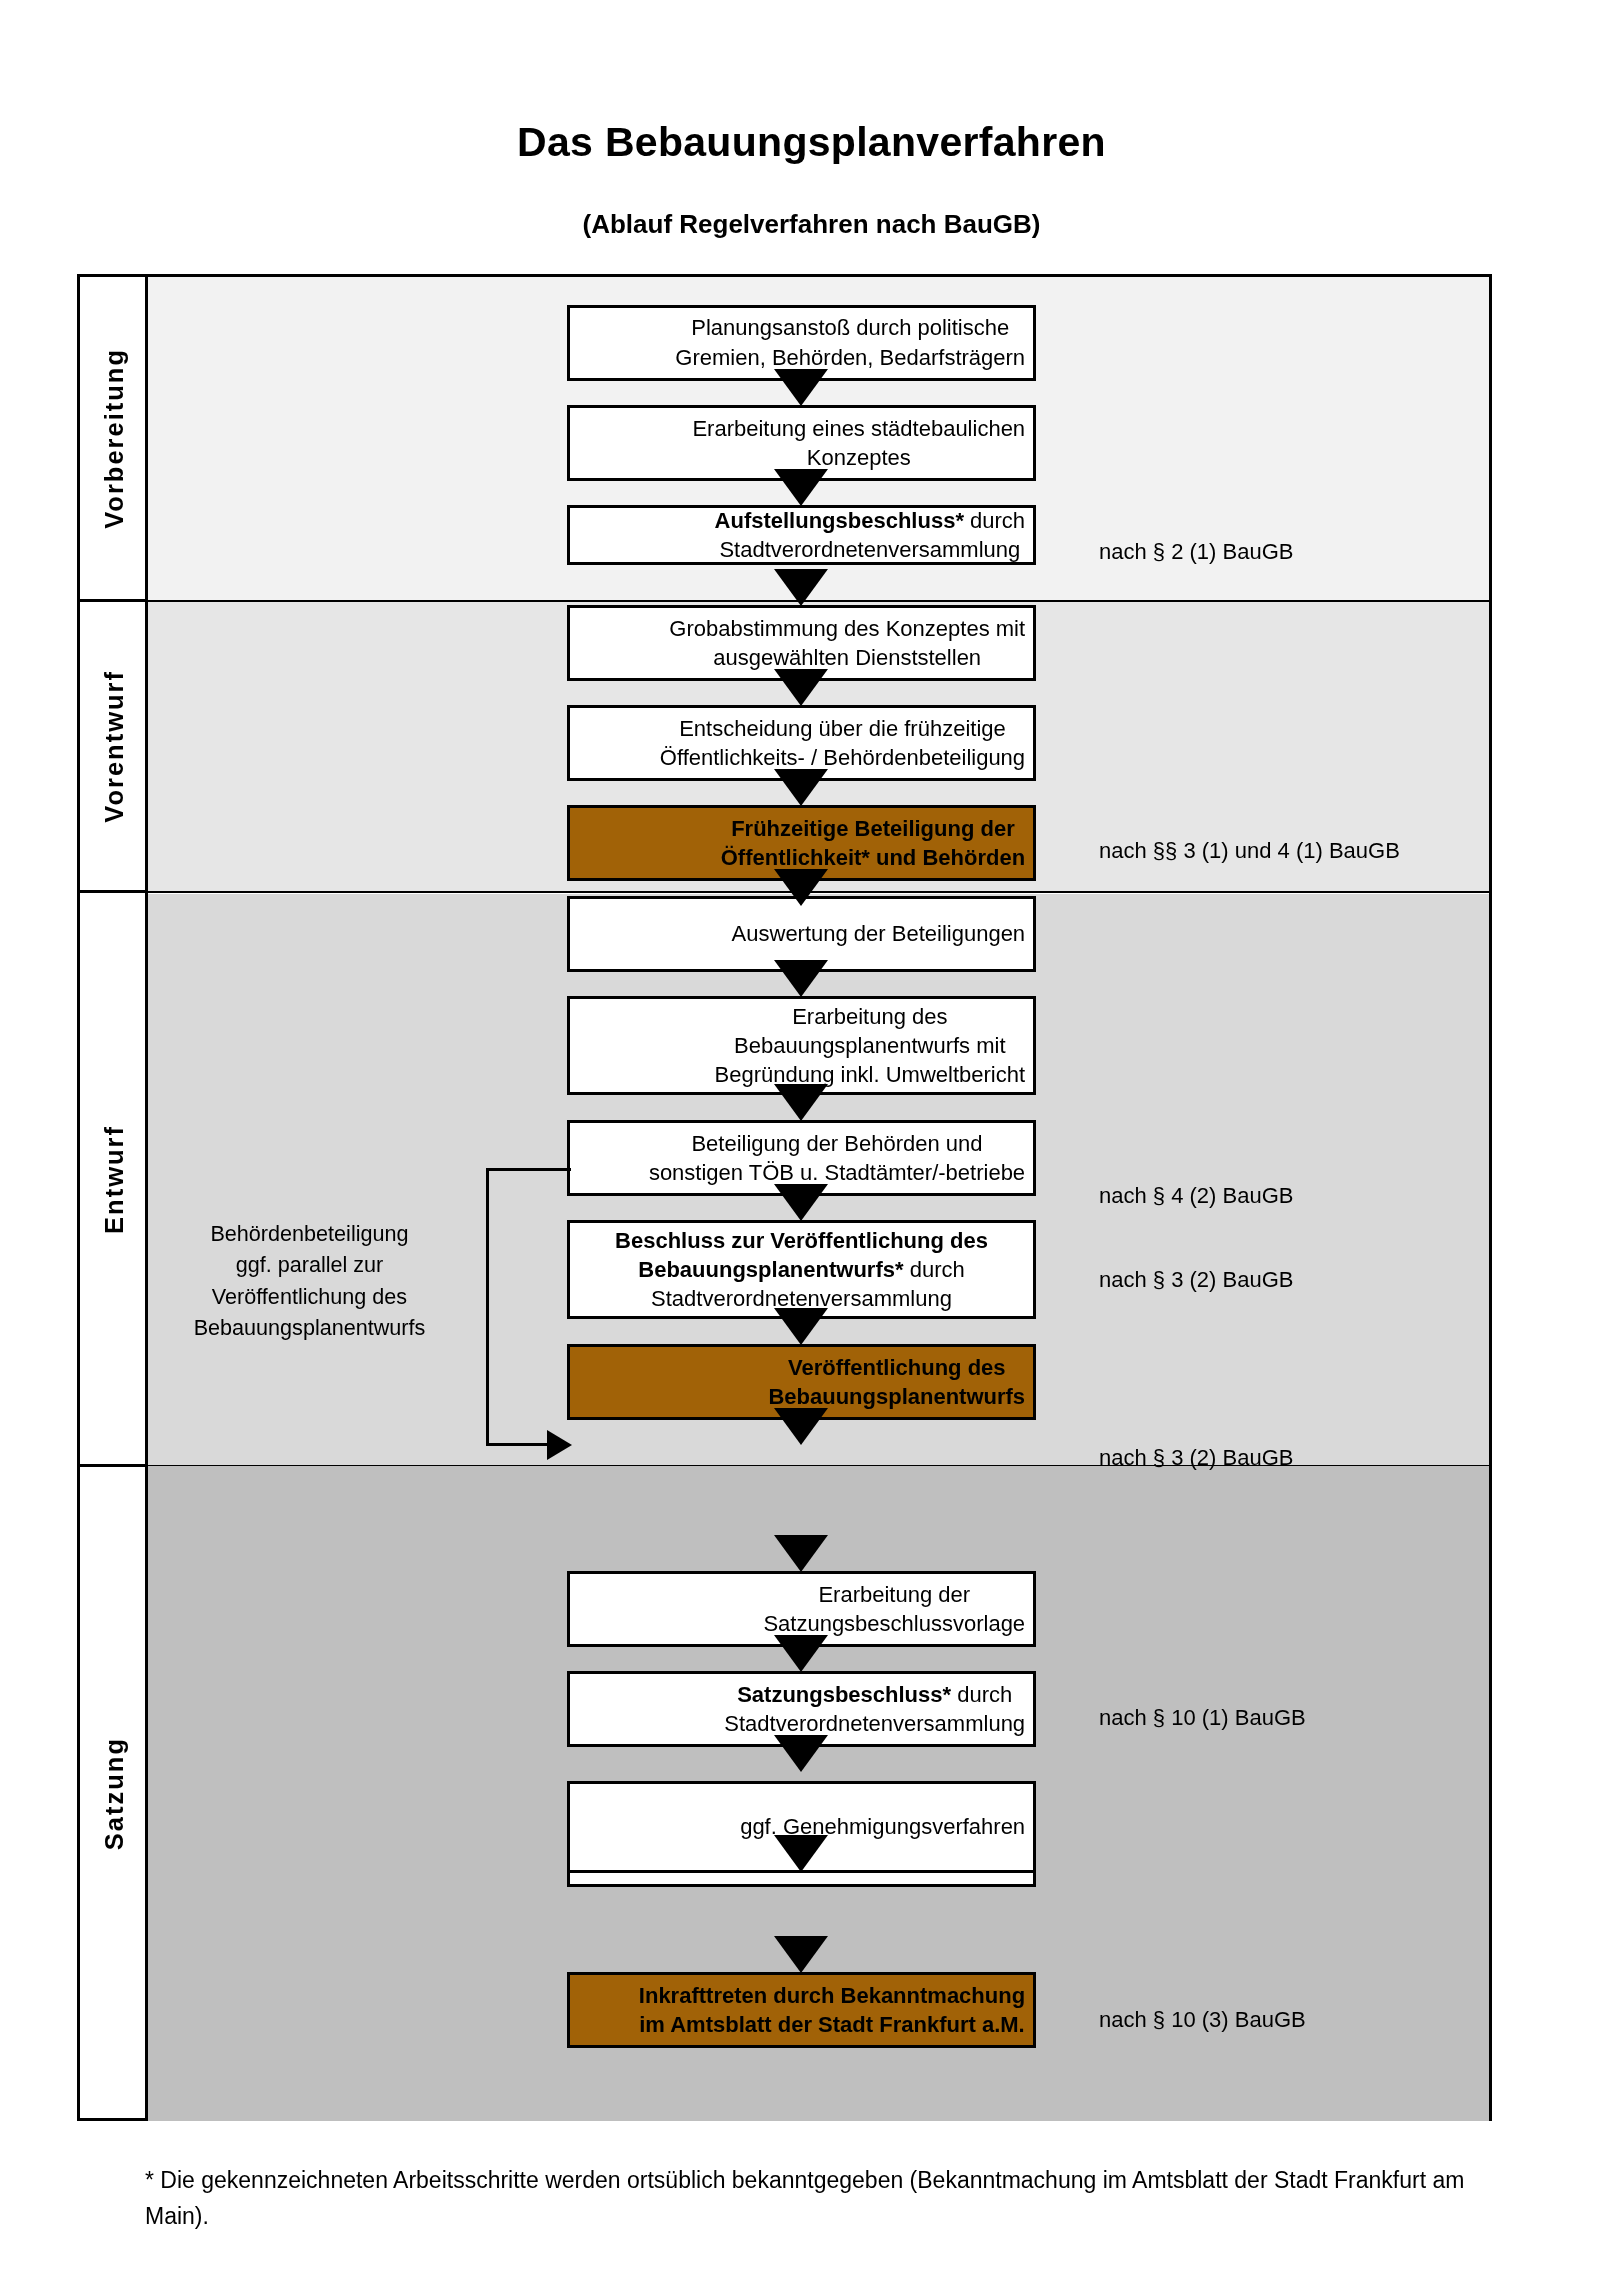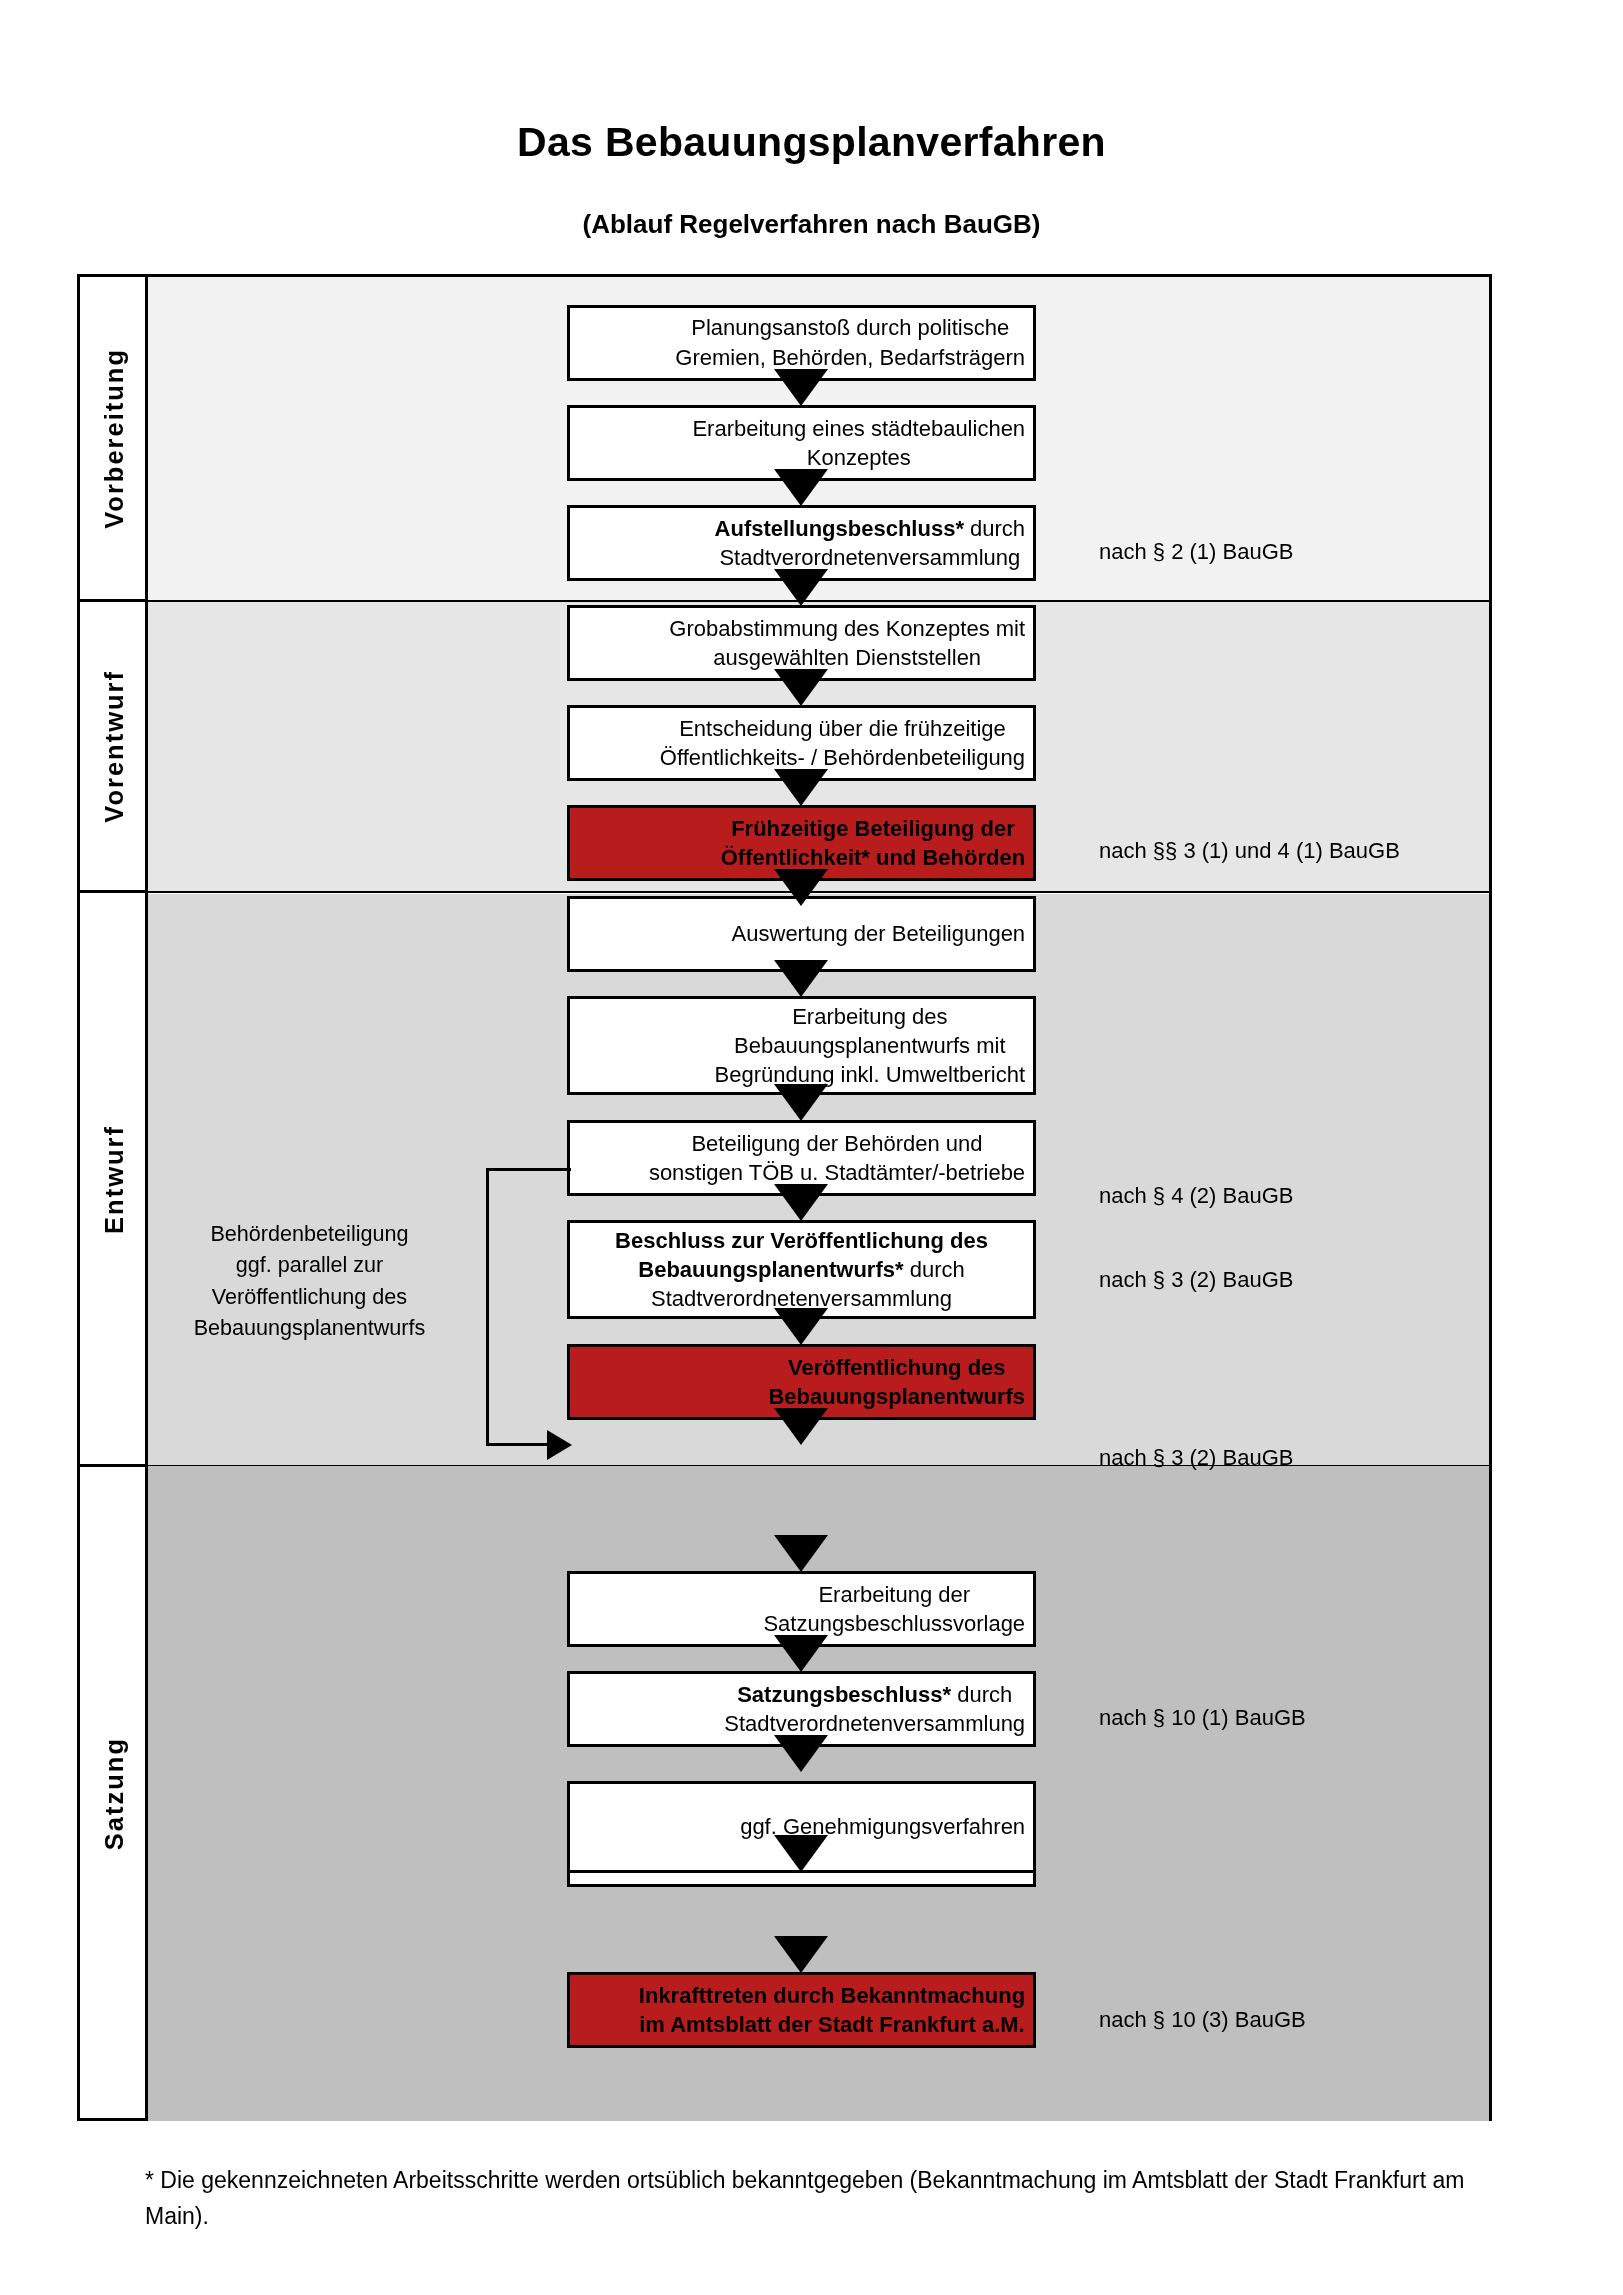--- a/index.html
+++ b/index.html
@@ -62,21 +62,21 @@
     width:469px;left:487px;           
     border:3.3px solid #000;
     background:#ffffff;
     box-sizing:border-box;
     display:flex;align-items:center;justify-content:flex-end;
     text-align:center;
     font-size:22px;line-height:1.32;
     padding:2.6px 7.9px;
     z-index:3;
   }
-  .node.hl{background:#b91c1c;font-weight:bold;}
+  .node.hl{background:#a16207;font-weight:bold;}
   .node .b{font-weight:bold;}
 
   
   .arrow{
     position:absolute;
     width:0;height:0;
     border-left:27.5px solid transparent;
     border-right:27.5px solid transparent;
     border-top:37px solid #000;
     left:694px;                
@@ -165,21 +165,21 @@
     <div class="arrow" style="top:92px;"></div>
 
     <div class="node" style="top:128px;height:76px;">
       <div>
         <span>Erarbeitung eines städtebaulichen</span><br>
         <span>Konzeptes</span>
       </div>
     </div>
     <div class="arrow" style="top:192px;"></div>
 
-    <div class="node" style="top:228px;height:76px;">
+    <div class="node" style="top:228px;height:60px;">
       <div>
         <span class="b">Aufstellungsbeschluss*</span><span> durch</span><br>
         <span>Stadtverordnetenversammlung</span>
       </div>
     </div>
     <div class="arrow" style="top:292px;"></div>
     <div class="lawnote" style="top:262px;">nach § 2 (1) BauGB</div>
 
     <div class="node" style="top:328px;height:76px;">
       <div>

